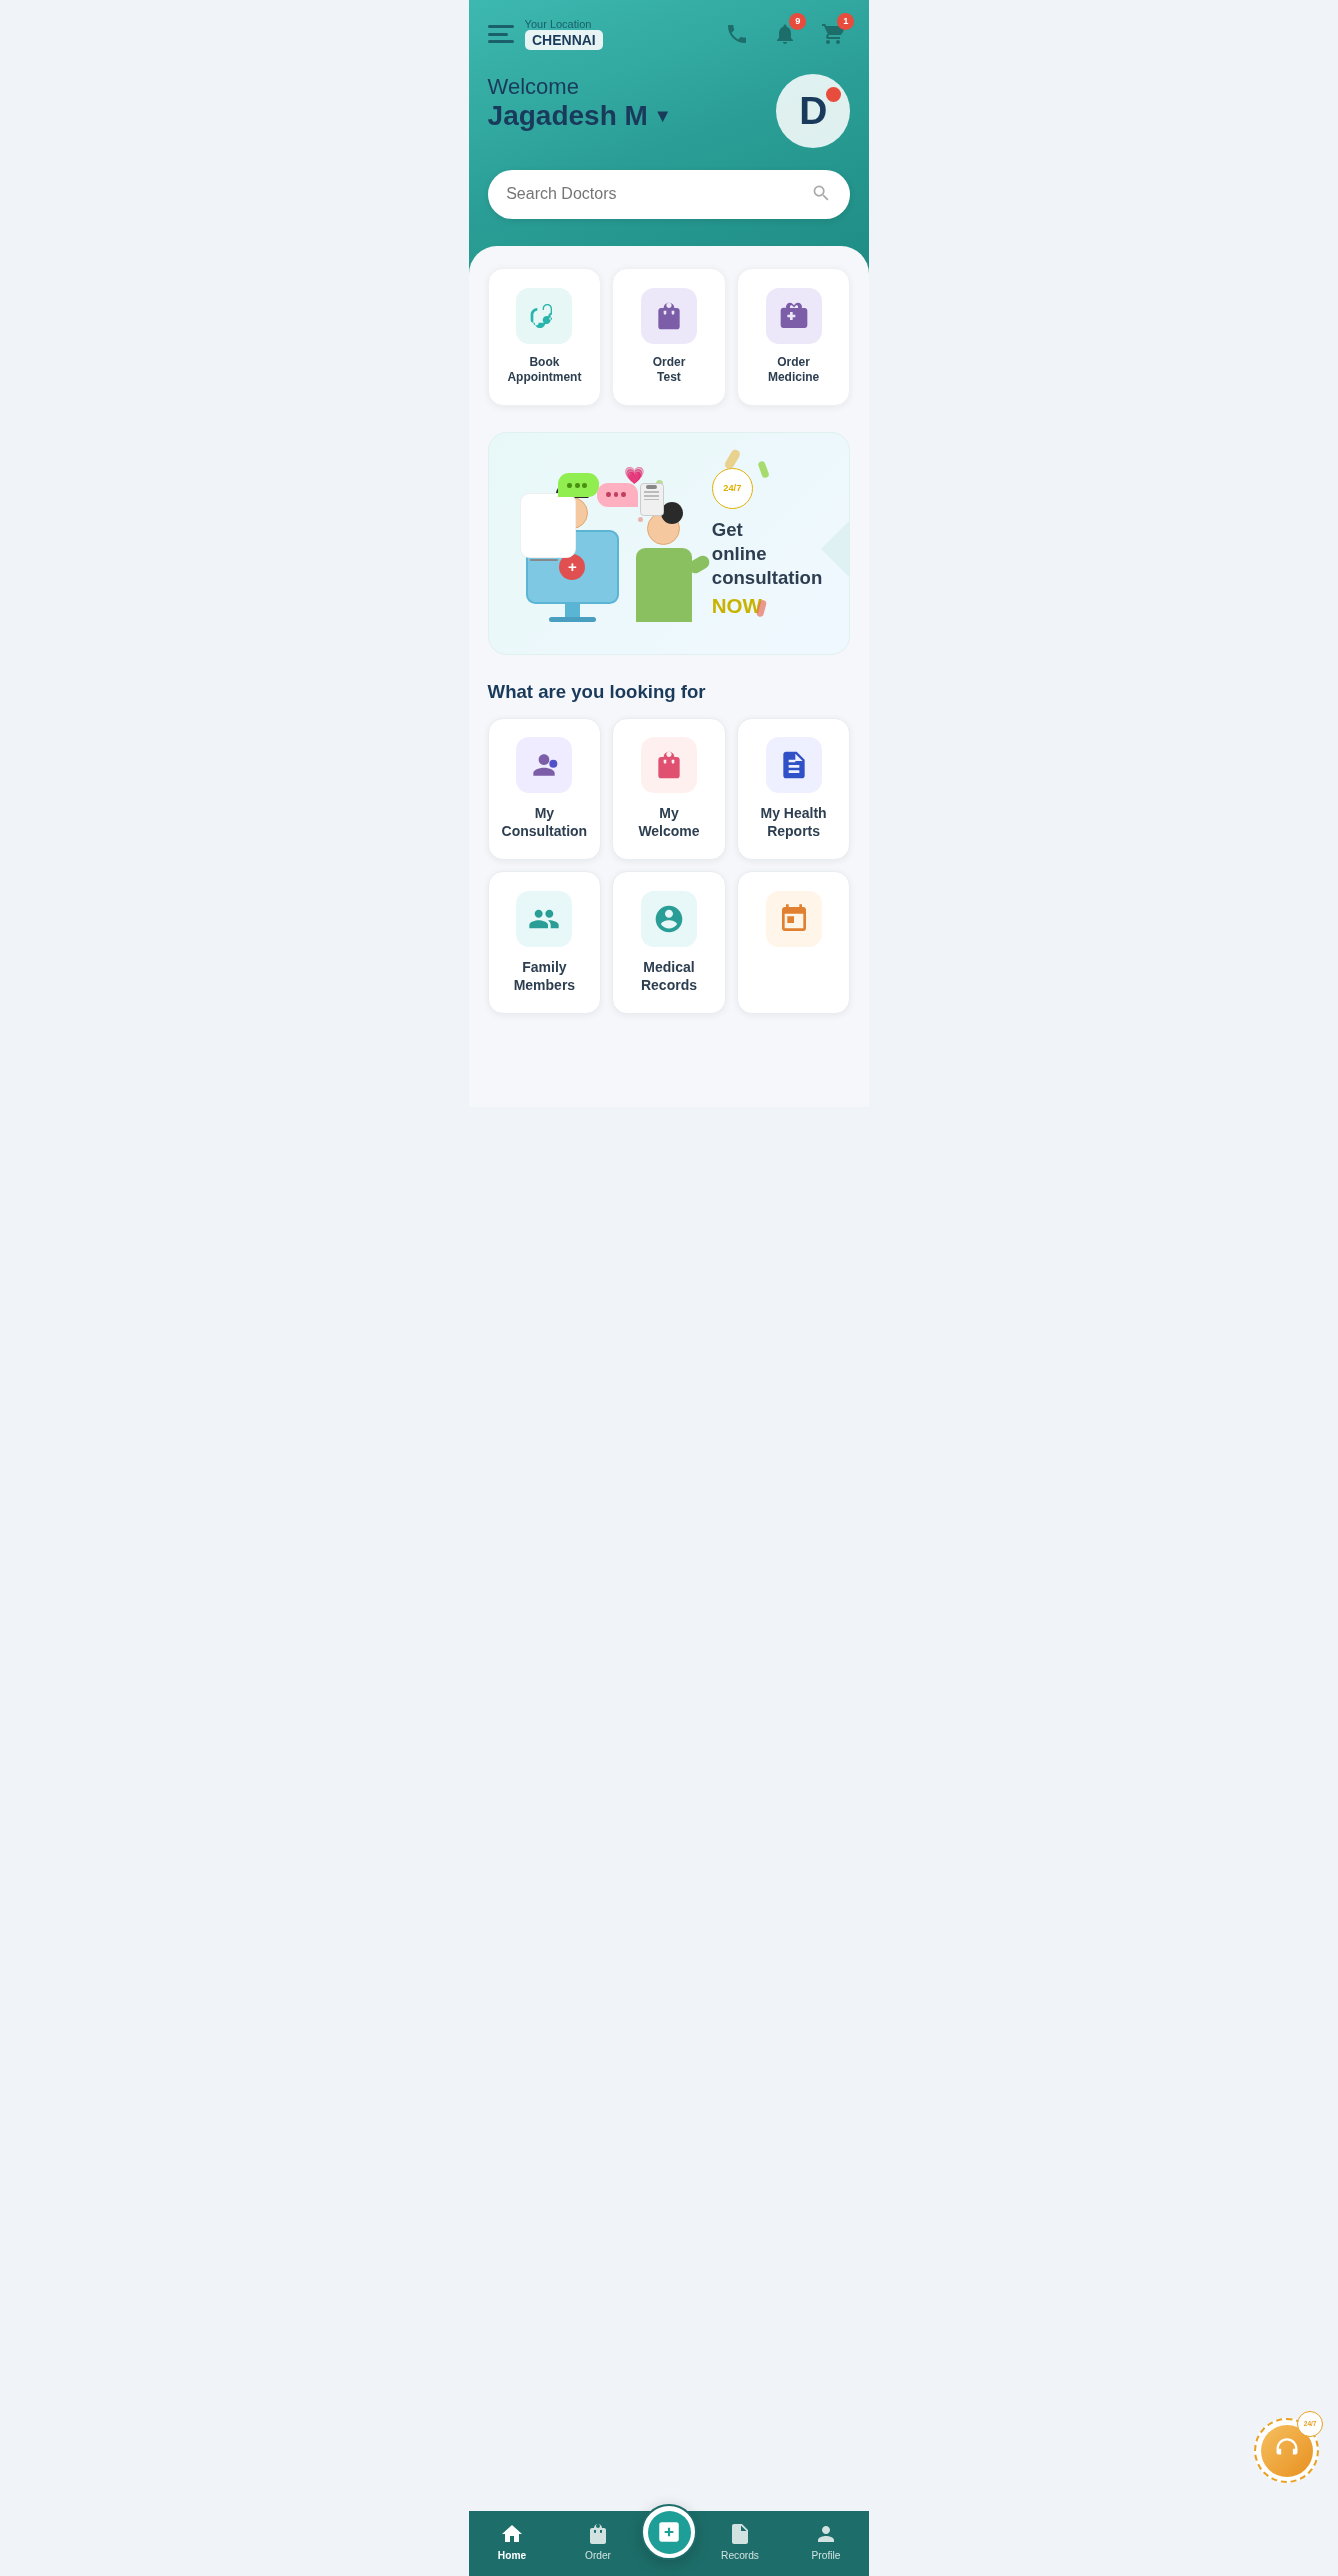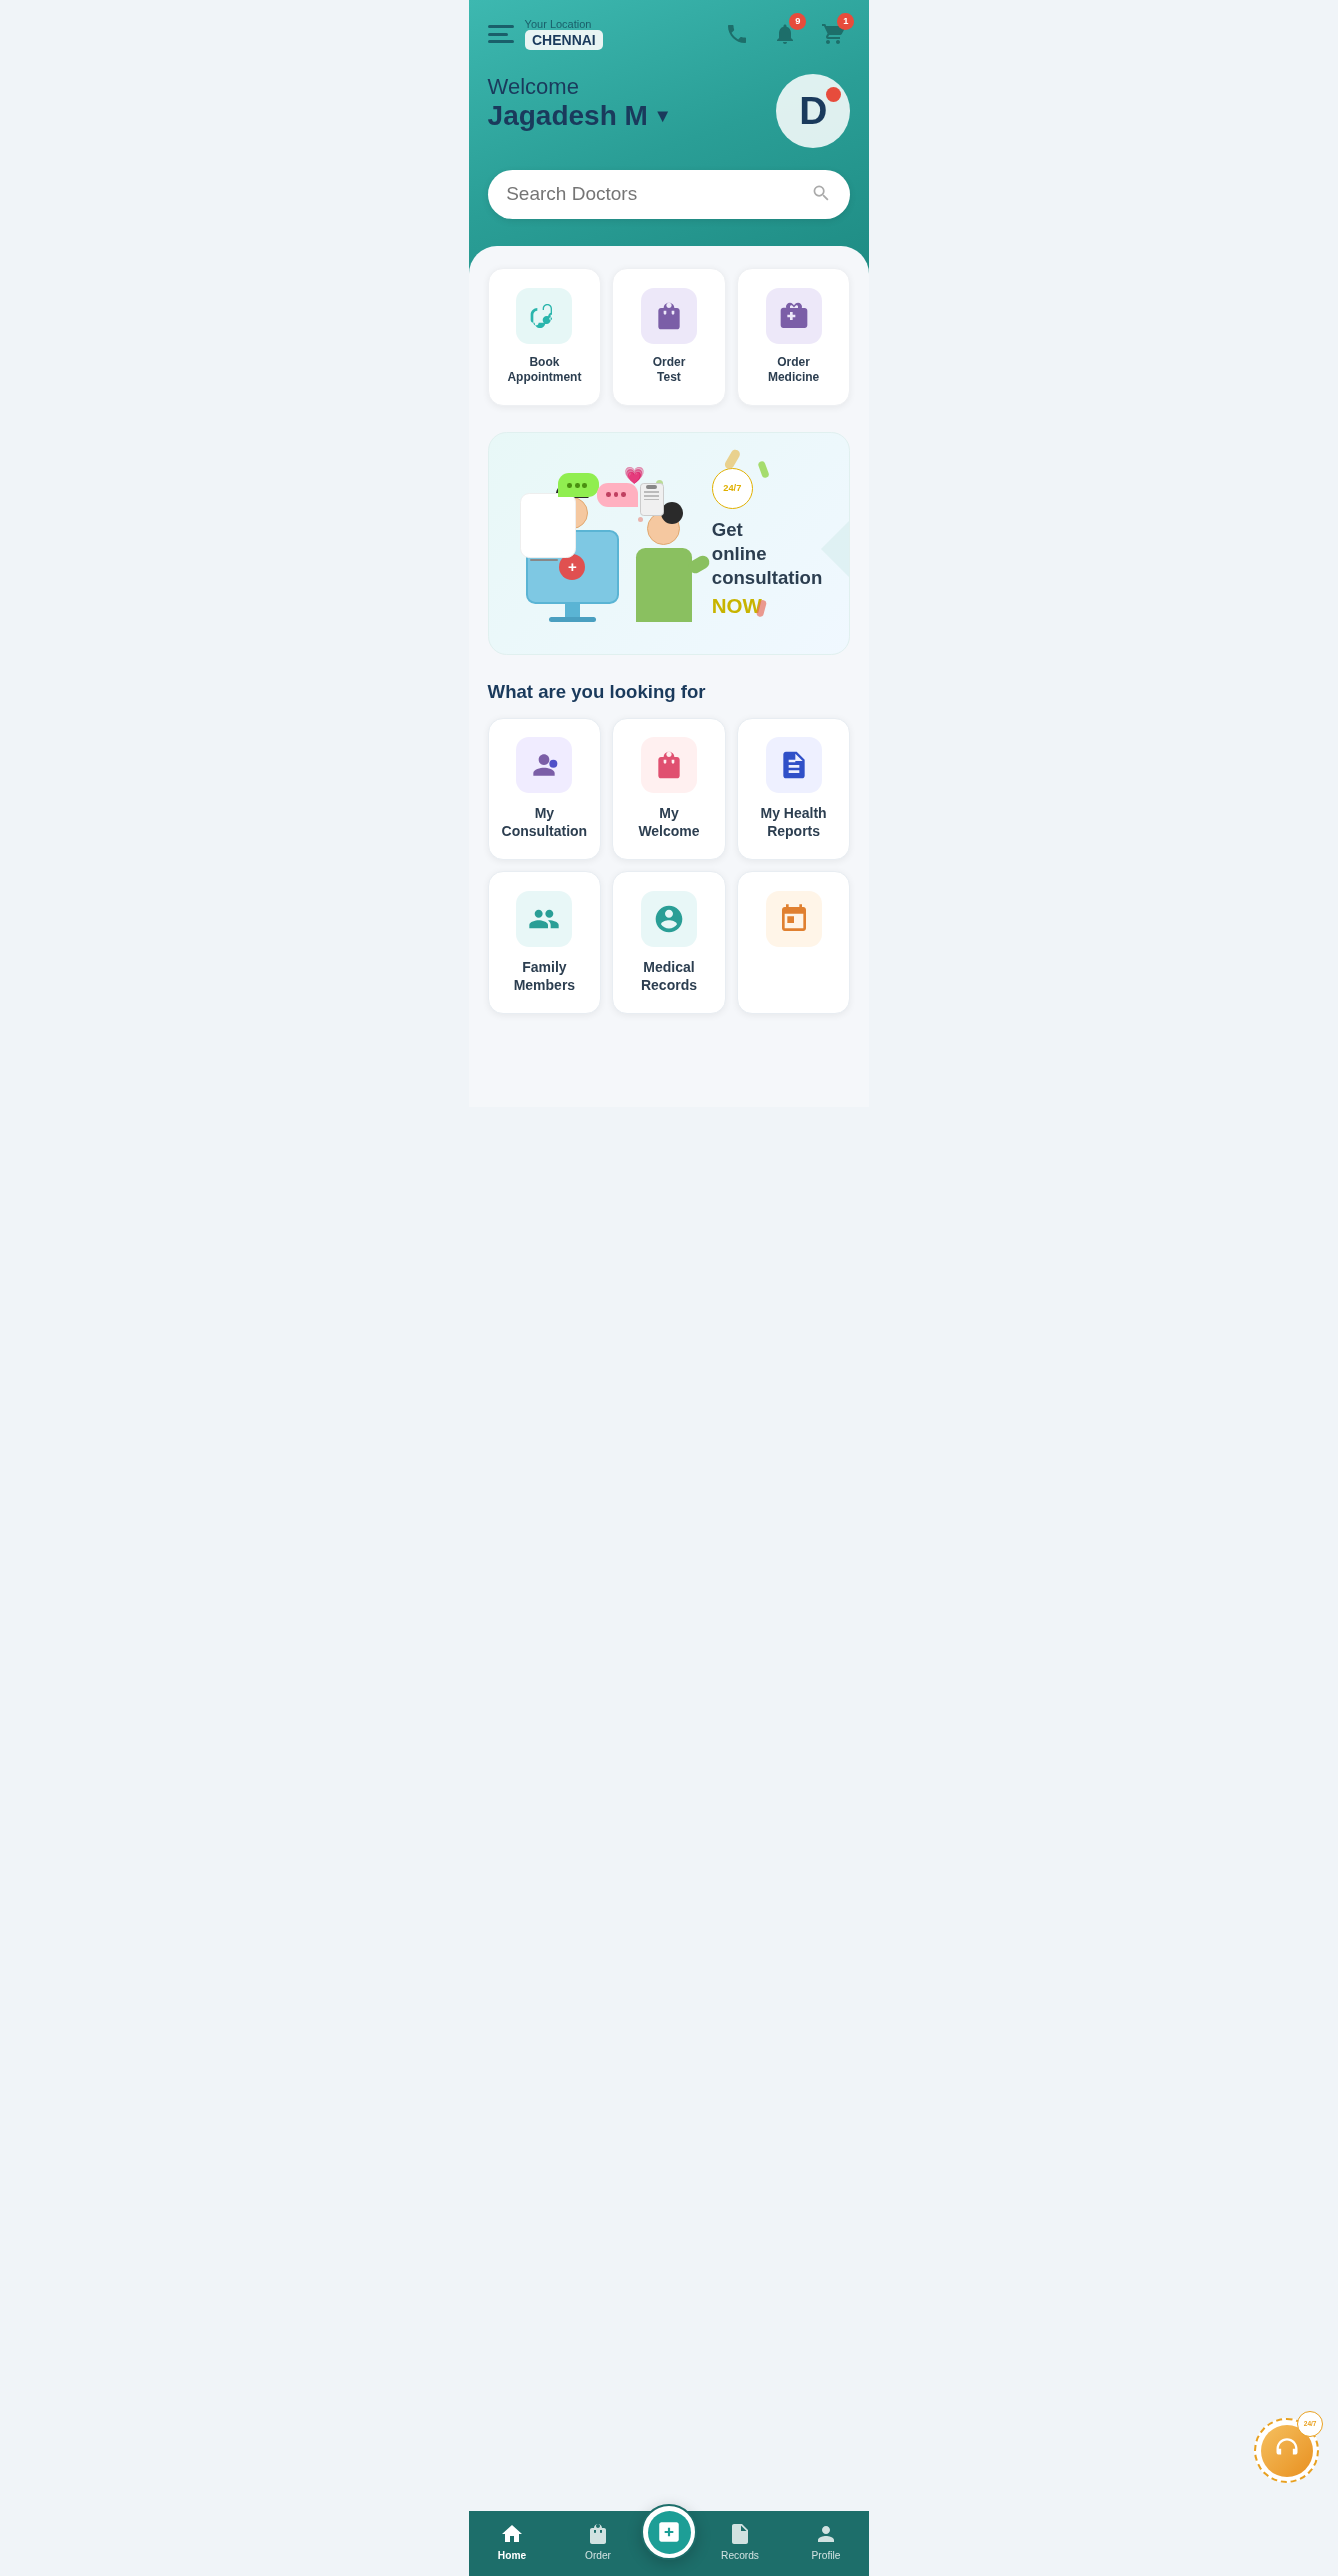--- a/index.html
+++ b/index.html
@@ -166,21 +166,21 @@
       padding: 13px 18.6px;
       display: flex;
       align-items: center;
       justify-content: space-between;
       box-shadow: 0 1.9px 7.4px rgba(0,0,0,0.1);
     }
 
     .search-input {
       border: none;
       outline: none;
-      font-size: 19px;
+      font-size: 16px;
       color: #aaa;
       width: 90%;
       background: transparent;
     }
 
     .search-icon-btn {
       color: #888;
       cursor: pointer;
     }
 

